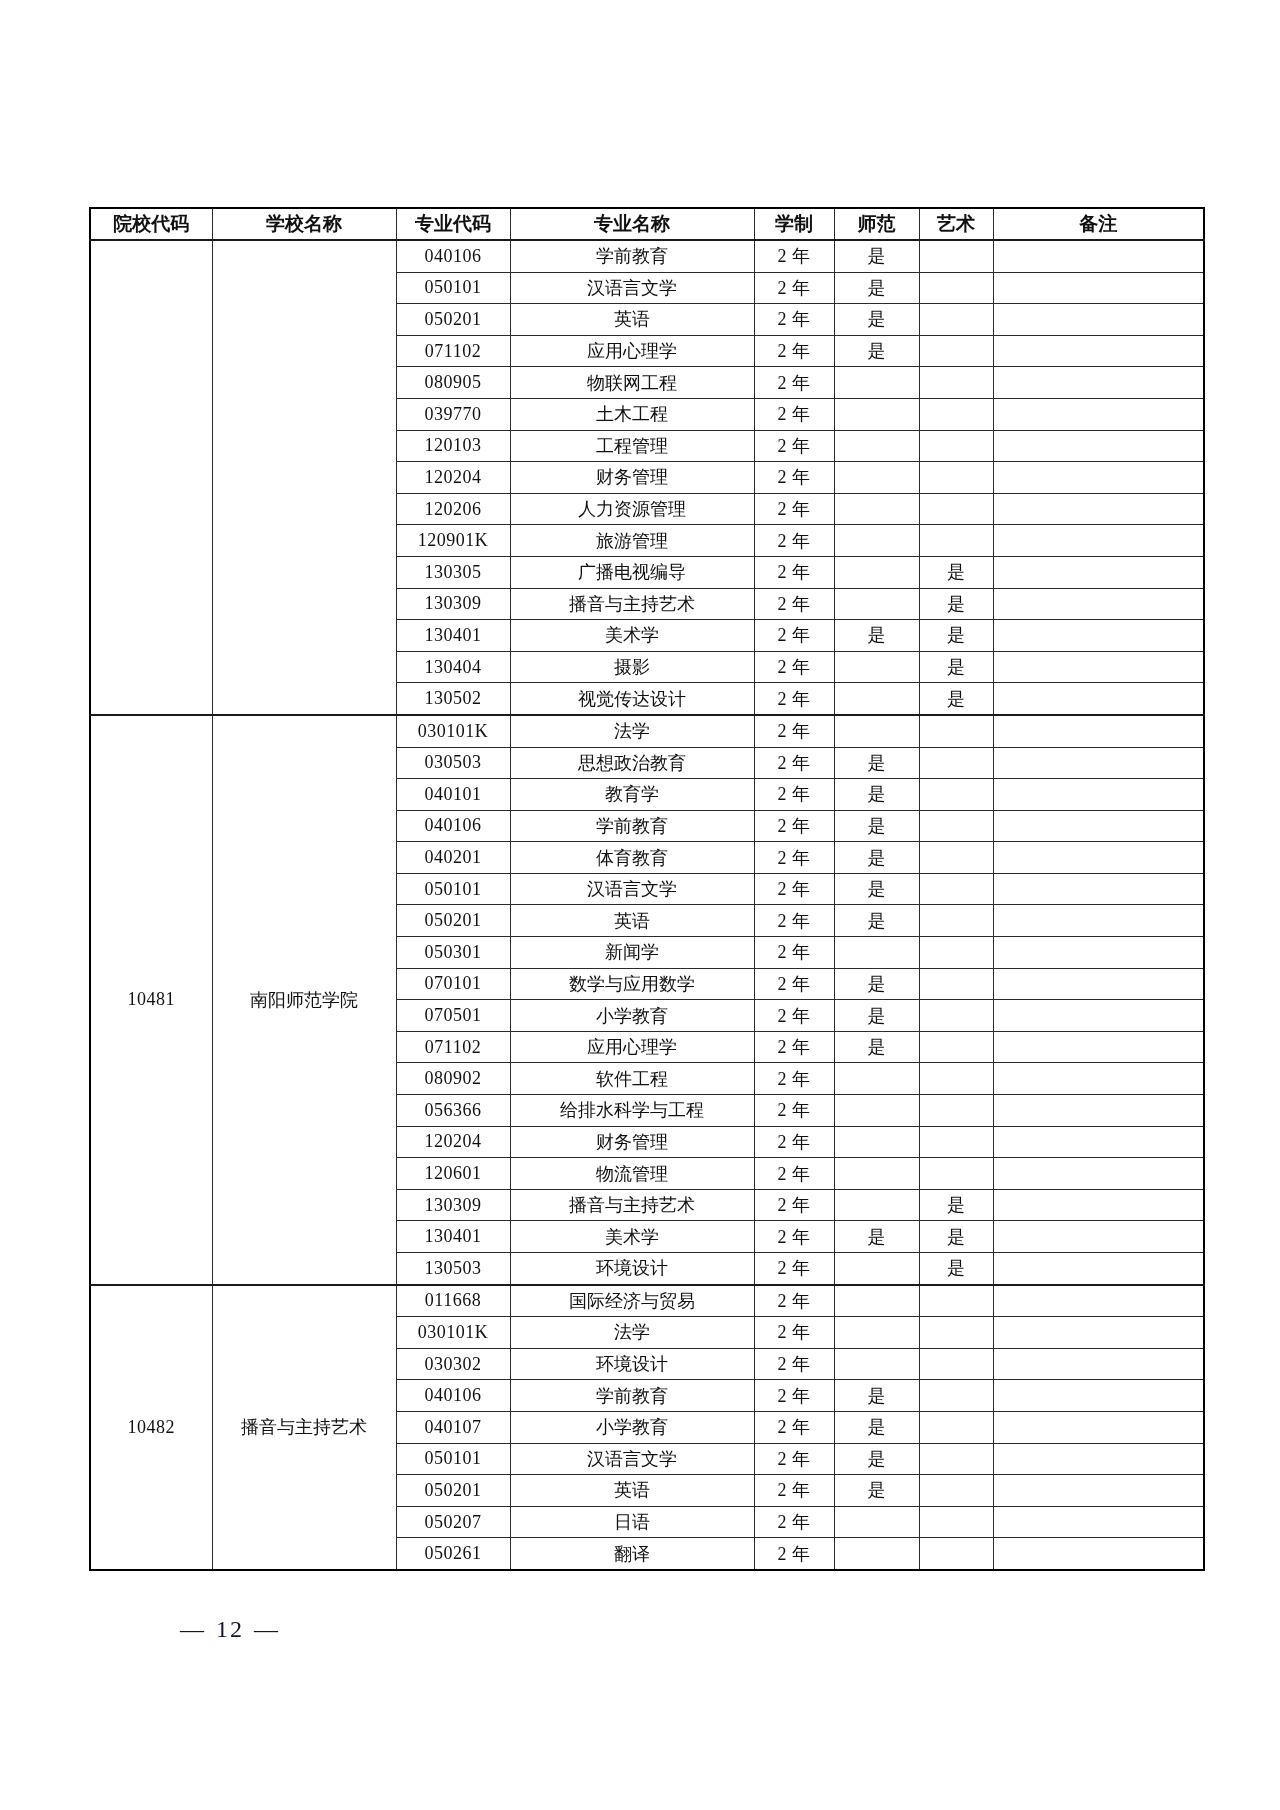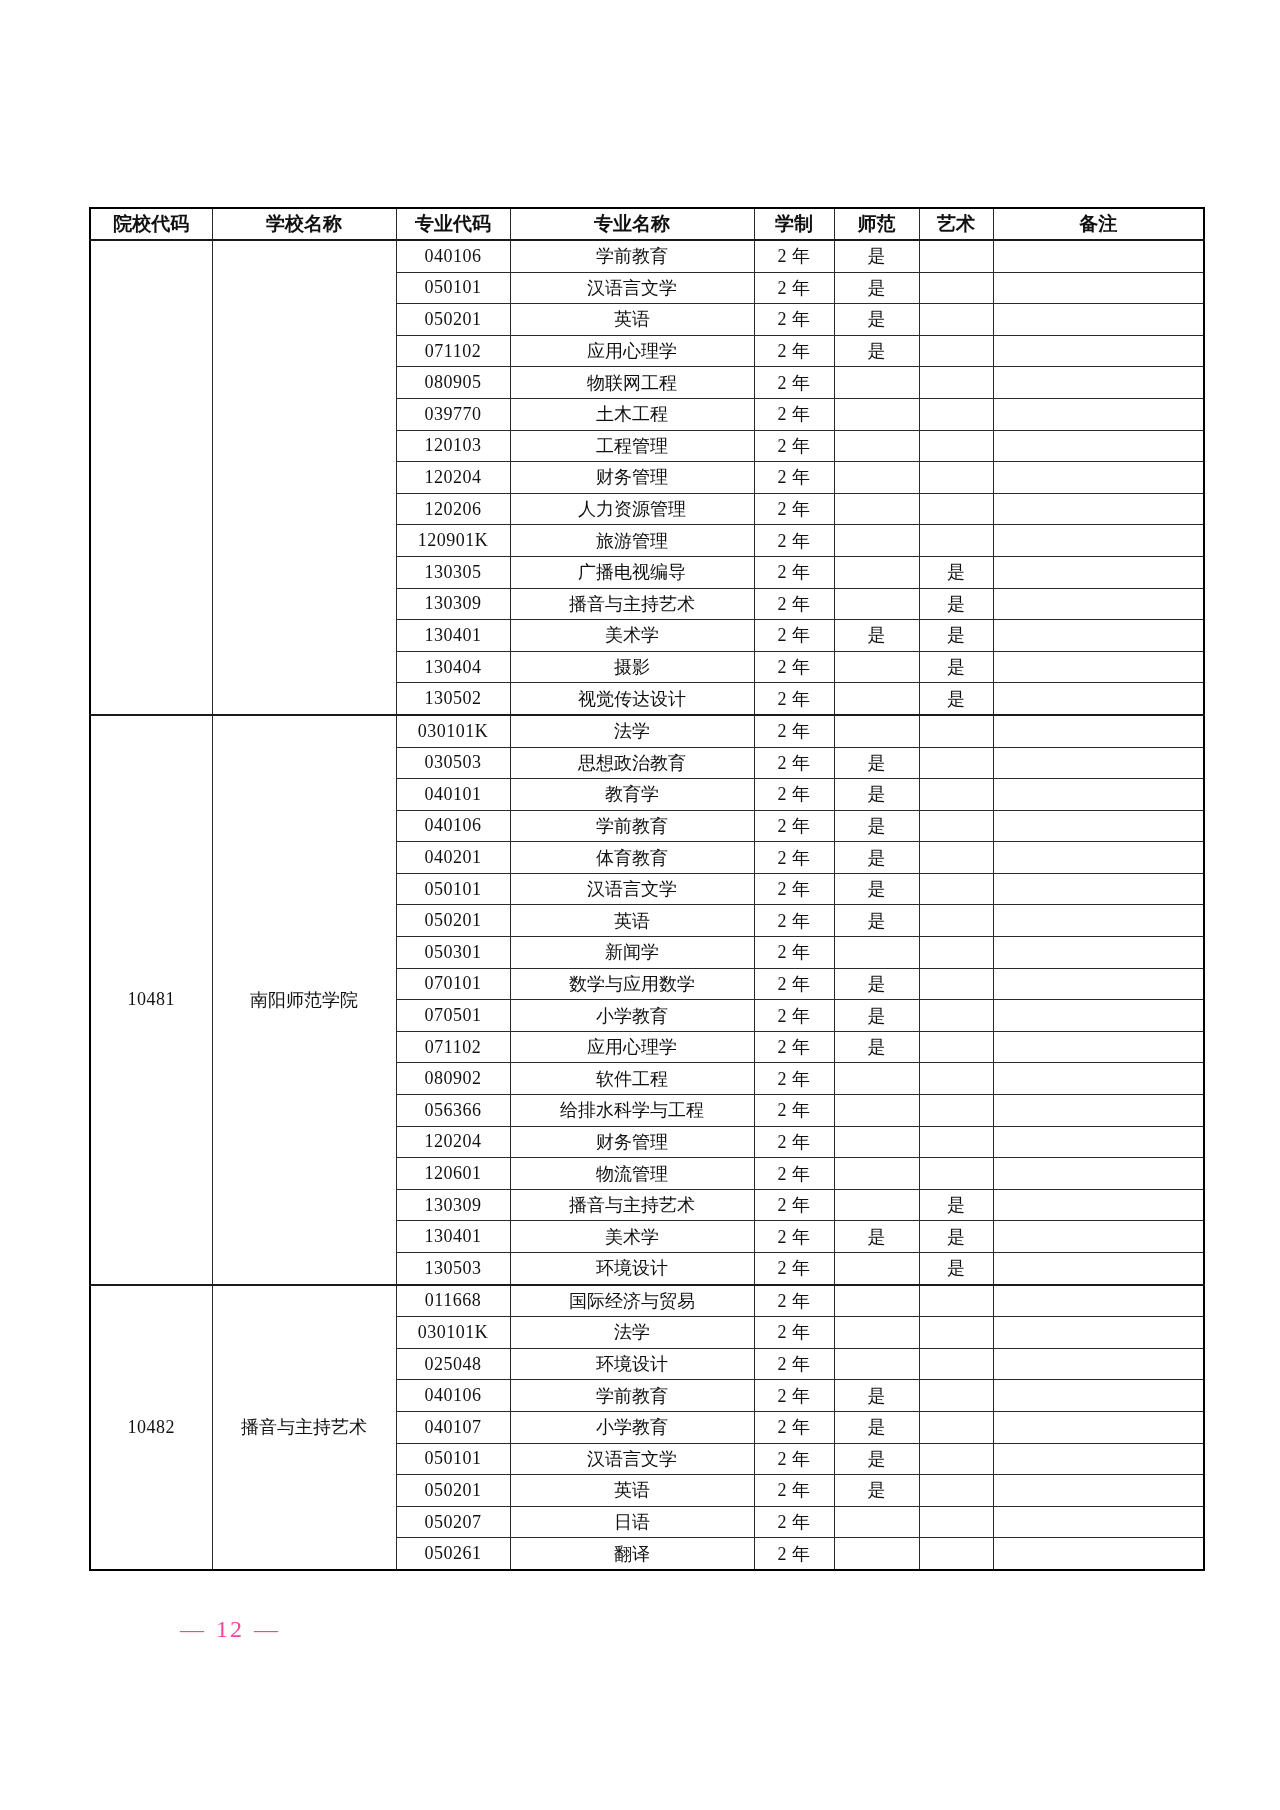--- a/index.html
+++ b/index.html
@@ -66,21 +66,21 @@
     border-top: 2px solid #1a1a1a;
   }
   .footer {
     position: absolute;
     left: 140px;
     top: 1616px;
     width: 180px;
     text-align: center;
     font-size: 24px;
     letter-spacing: 2px;
-    color: #ec4899;
+    color: #0f172a;
     font-family: "Liberation Serif", "DejaVu Serif", serif;
   }
   .footer .dash { padding: 0 10px; }
 </style>
 </head>
 <body>
 
 <div class="page">
 
   <div class="table-wrap">
@@ -388,21 +388,21 @@
           </tr>
           <tr>
             <td class="num">030101K</td>
             <td>法学</td>
             <td class="num">2 年</td>
             <td></td>
             <td></td>
             <td></td>
           </tr>
           <tr>
-            <td class="num">025048</td>
+            <td class="num">030302</td>
             <td>环境设计</td>
             <td class="num">2 年</td>
             <td></td>
             <td></td>
             <td></td>
           </tr>
           <tr>
             <td class="num">040106</td>
             <td>学前教育</td>
             <td class="num">2 年</td>

